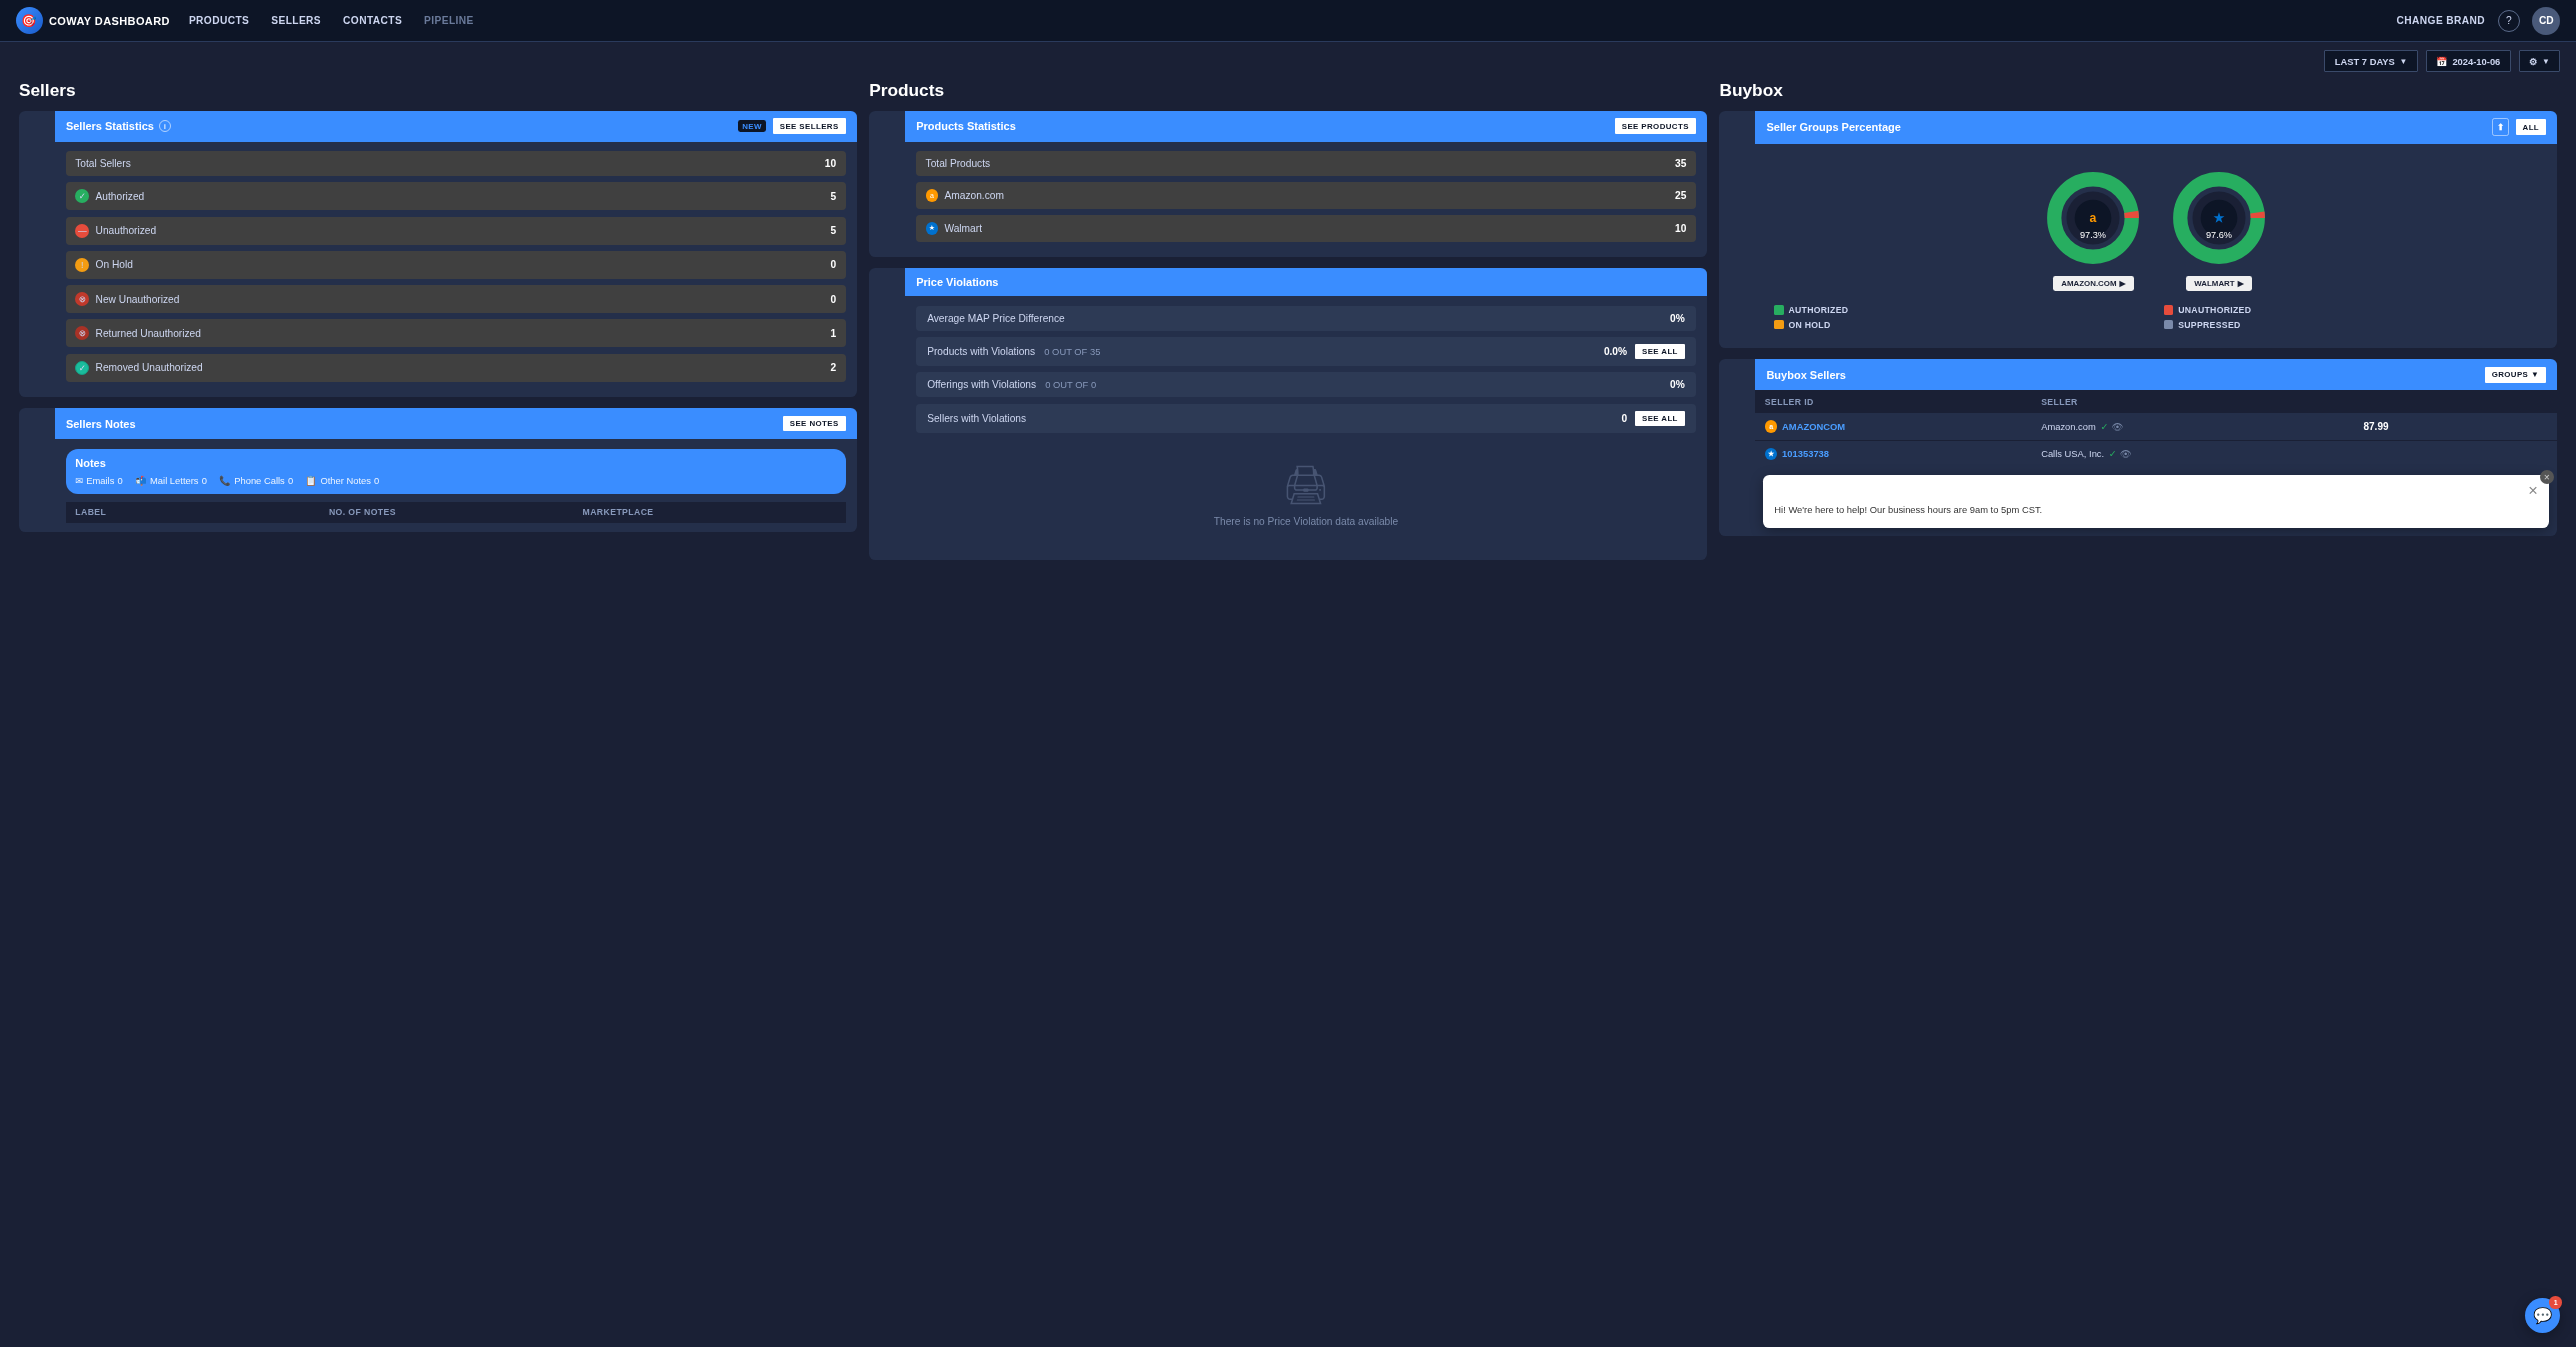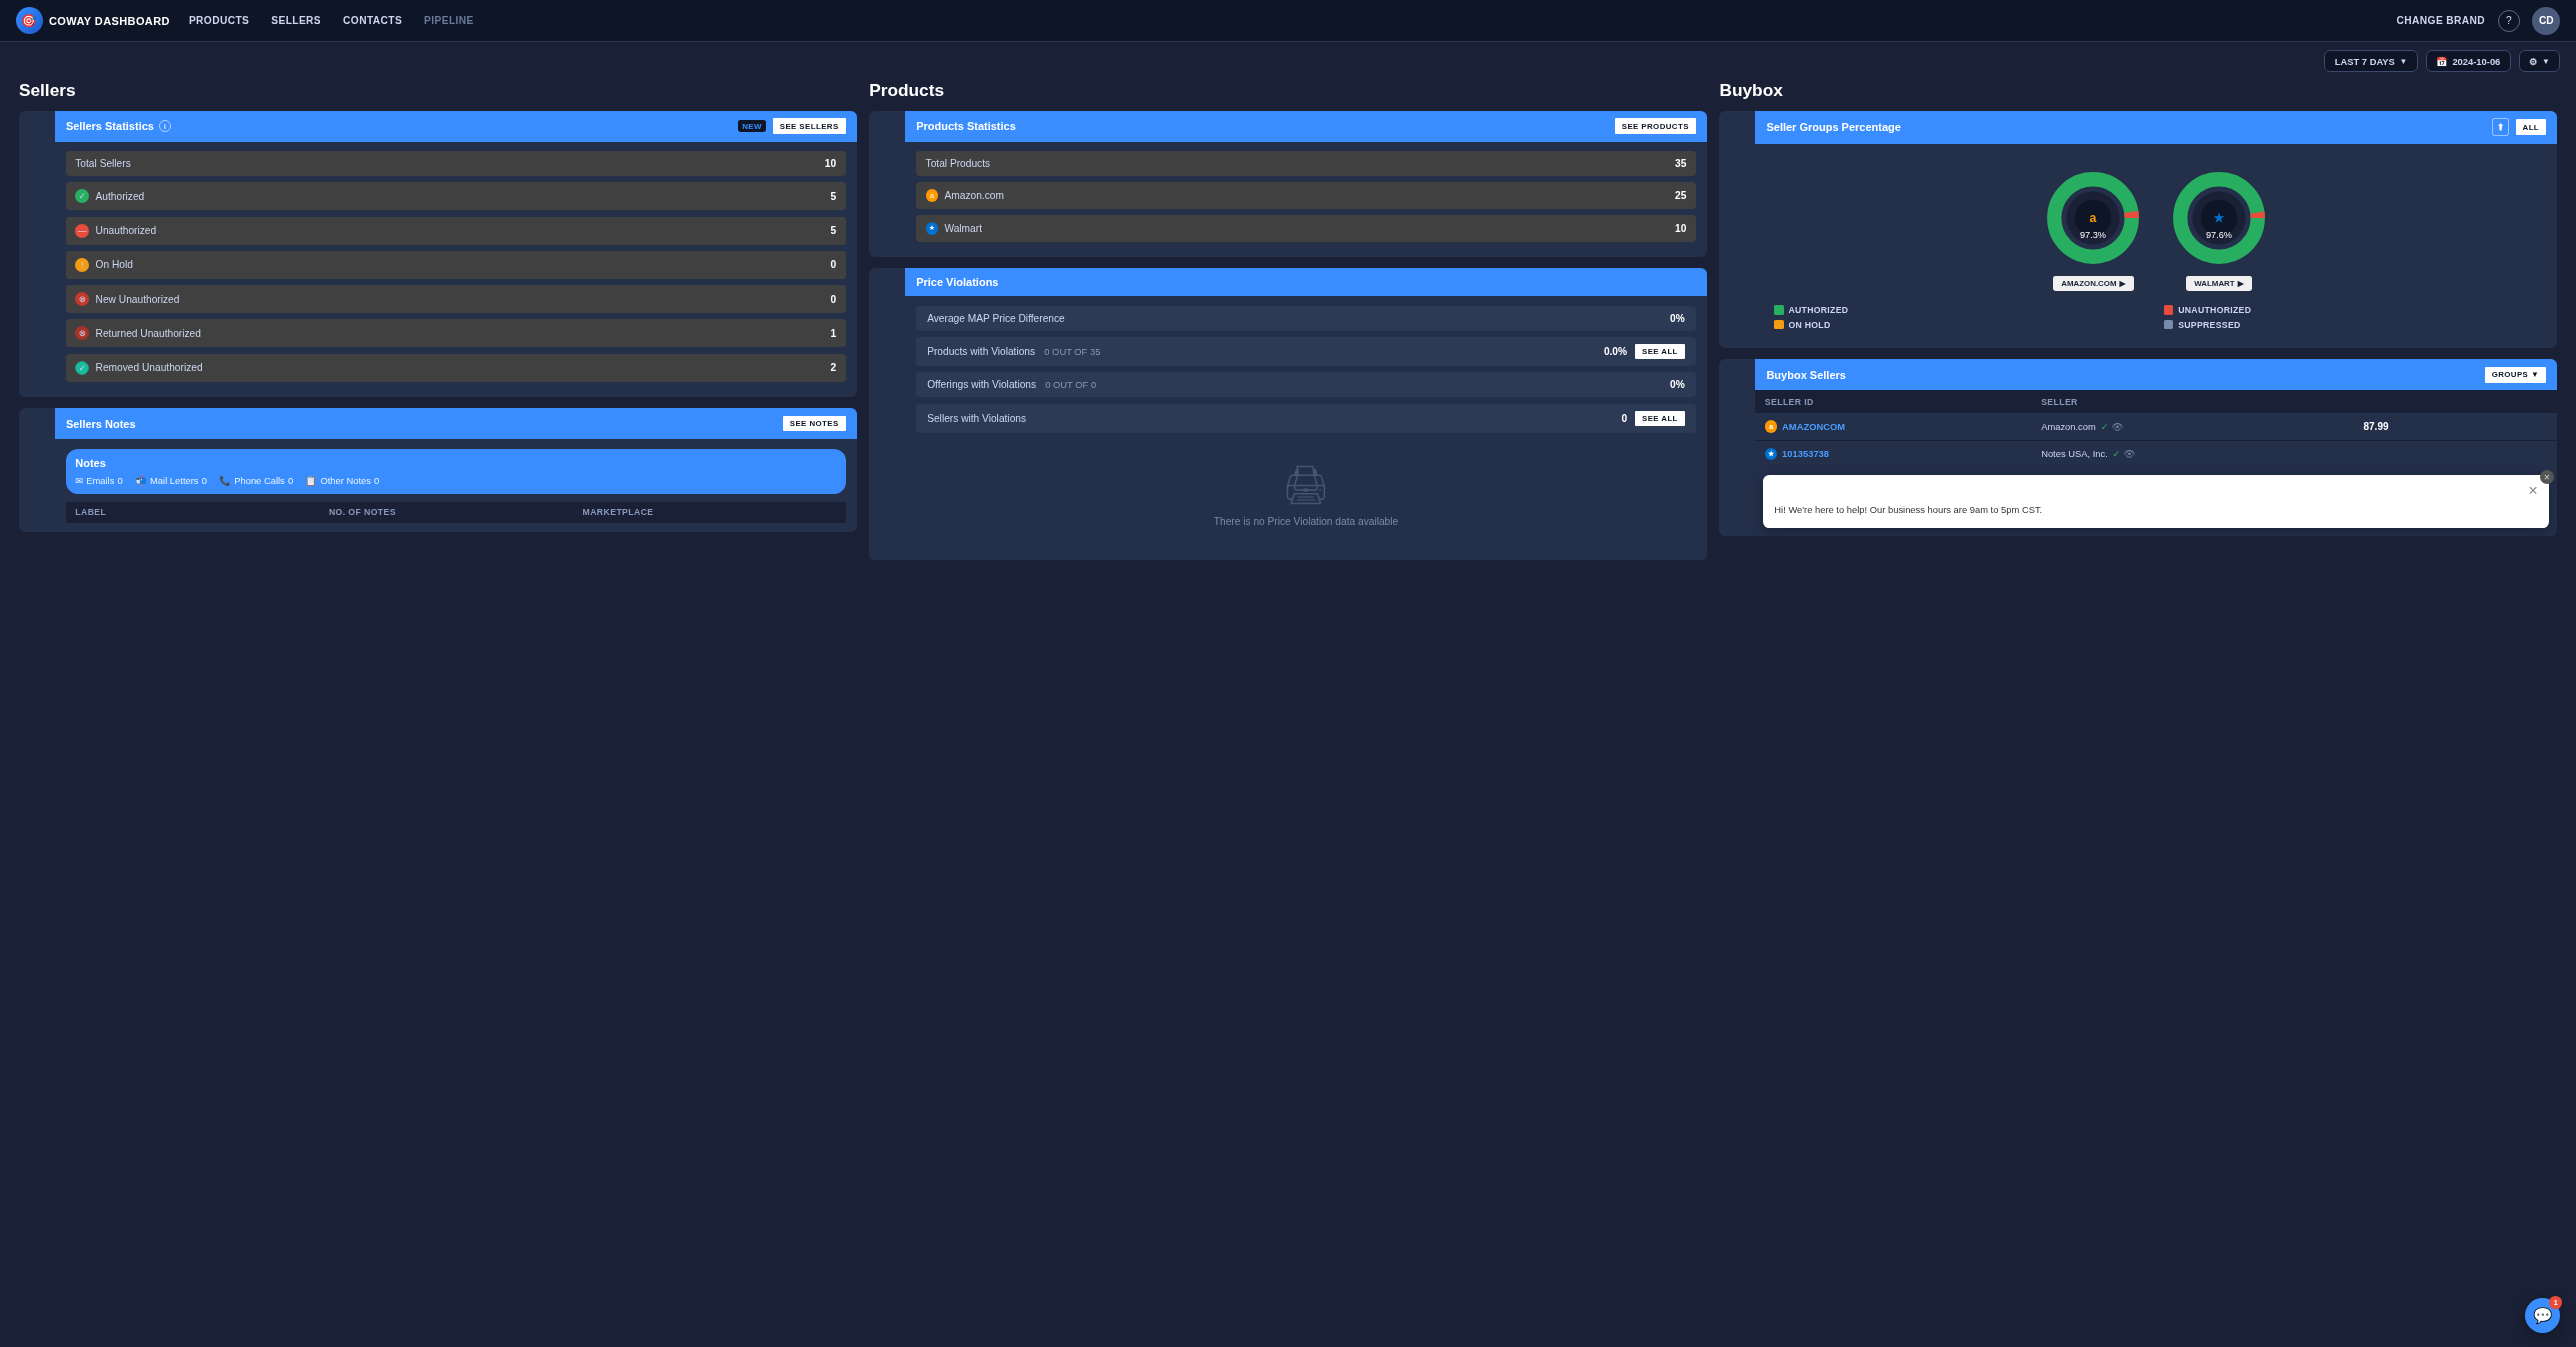--- a/index.html
+++ b/index.html
@@ -94,21 +94,21 @@
       align-items: center;
       justify-content: flex-end;
       padding: 7.9px 15.7px;
       gap: 7.9px;
     }
     .filter-btn {
       background: #0d1526;
       border: 0.8px solid #3a4a6a;
       color: #cdd6f0;
       padding: 4.7px 9.4px;
-      border-radius: 6px;
+      border-radius: 1px;
       display: flex;
       align-items: center;
       gap: 4.7px;
       cursor: pointer;
       font-size: 9.4px;
       font-weight: 600;
     }
     .filter-btn .arrow { font-size: 7.9px; }
 
     
@@ -744,21 +744,21 @@
             </div>
           </div>
           <span style="color:#fff;font-size:10px;font-weight:600;">87.99</span>
         </div>
         <div class="table-row">
           <div class="seller-id-cell">
             <span class="marketplace-icon wmt-icon">★</span>
             <span>101353738</span>
           </div>
           <div class="seller-name-cell">
-            <span>Notes USA, Inc.</span>
+            <span>Calls USA, Inc.</span>
             <div class="status-icons">
               <span class="green-check">✓</span>
               <span class="eye-icon">👁</span>
             </div>
           </div>
           <span></span>
         </div>
       </div>
 
       <div style="position:relative;margin:7.9px;background:#fff;border-radius:6.3px;color:#333;padding:7.9px 11px 11px;box-shadow:0 3.1px 12.6px rgba(0,0,0,0.3);">

